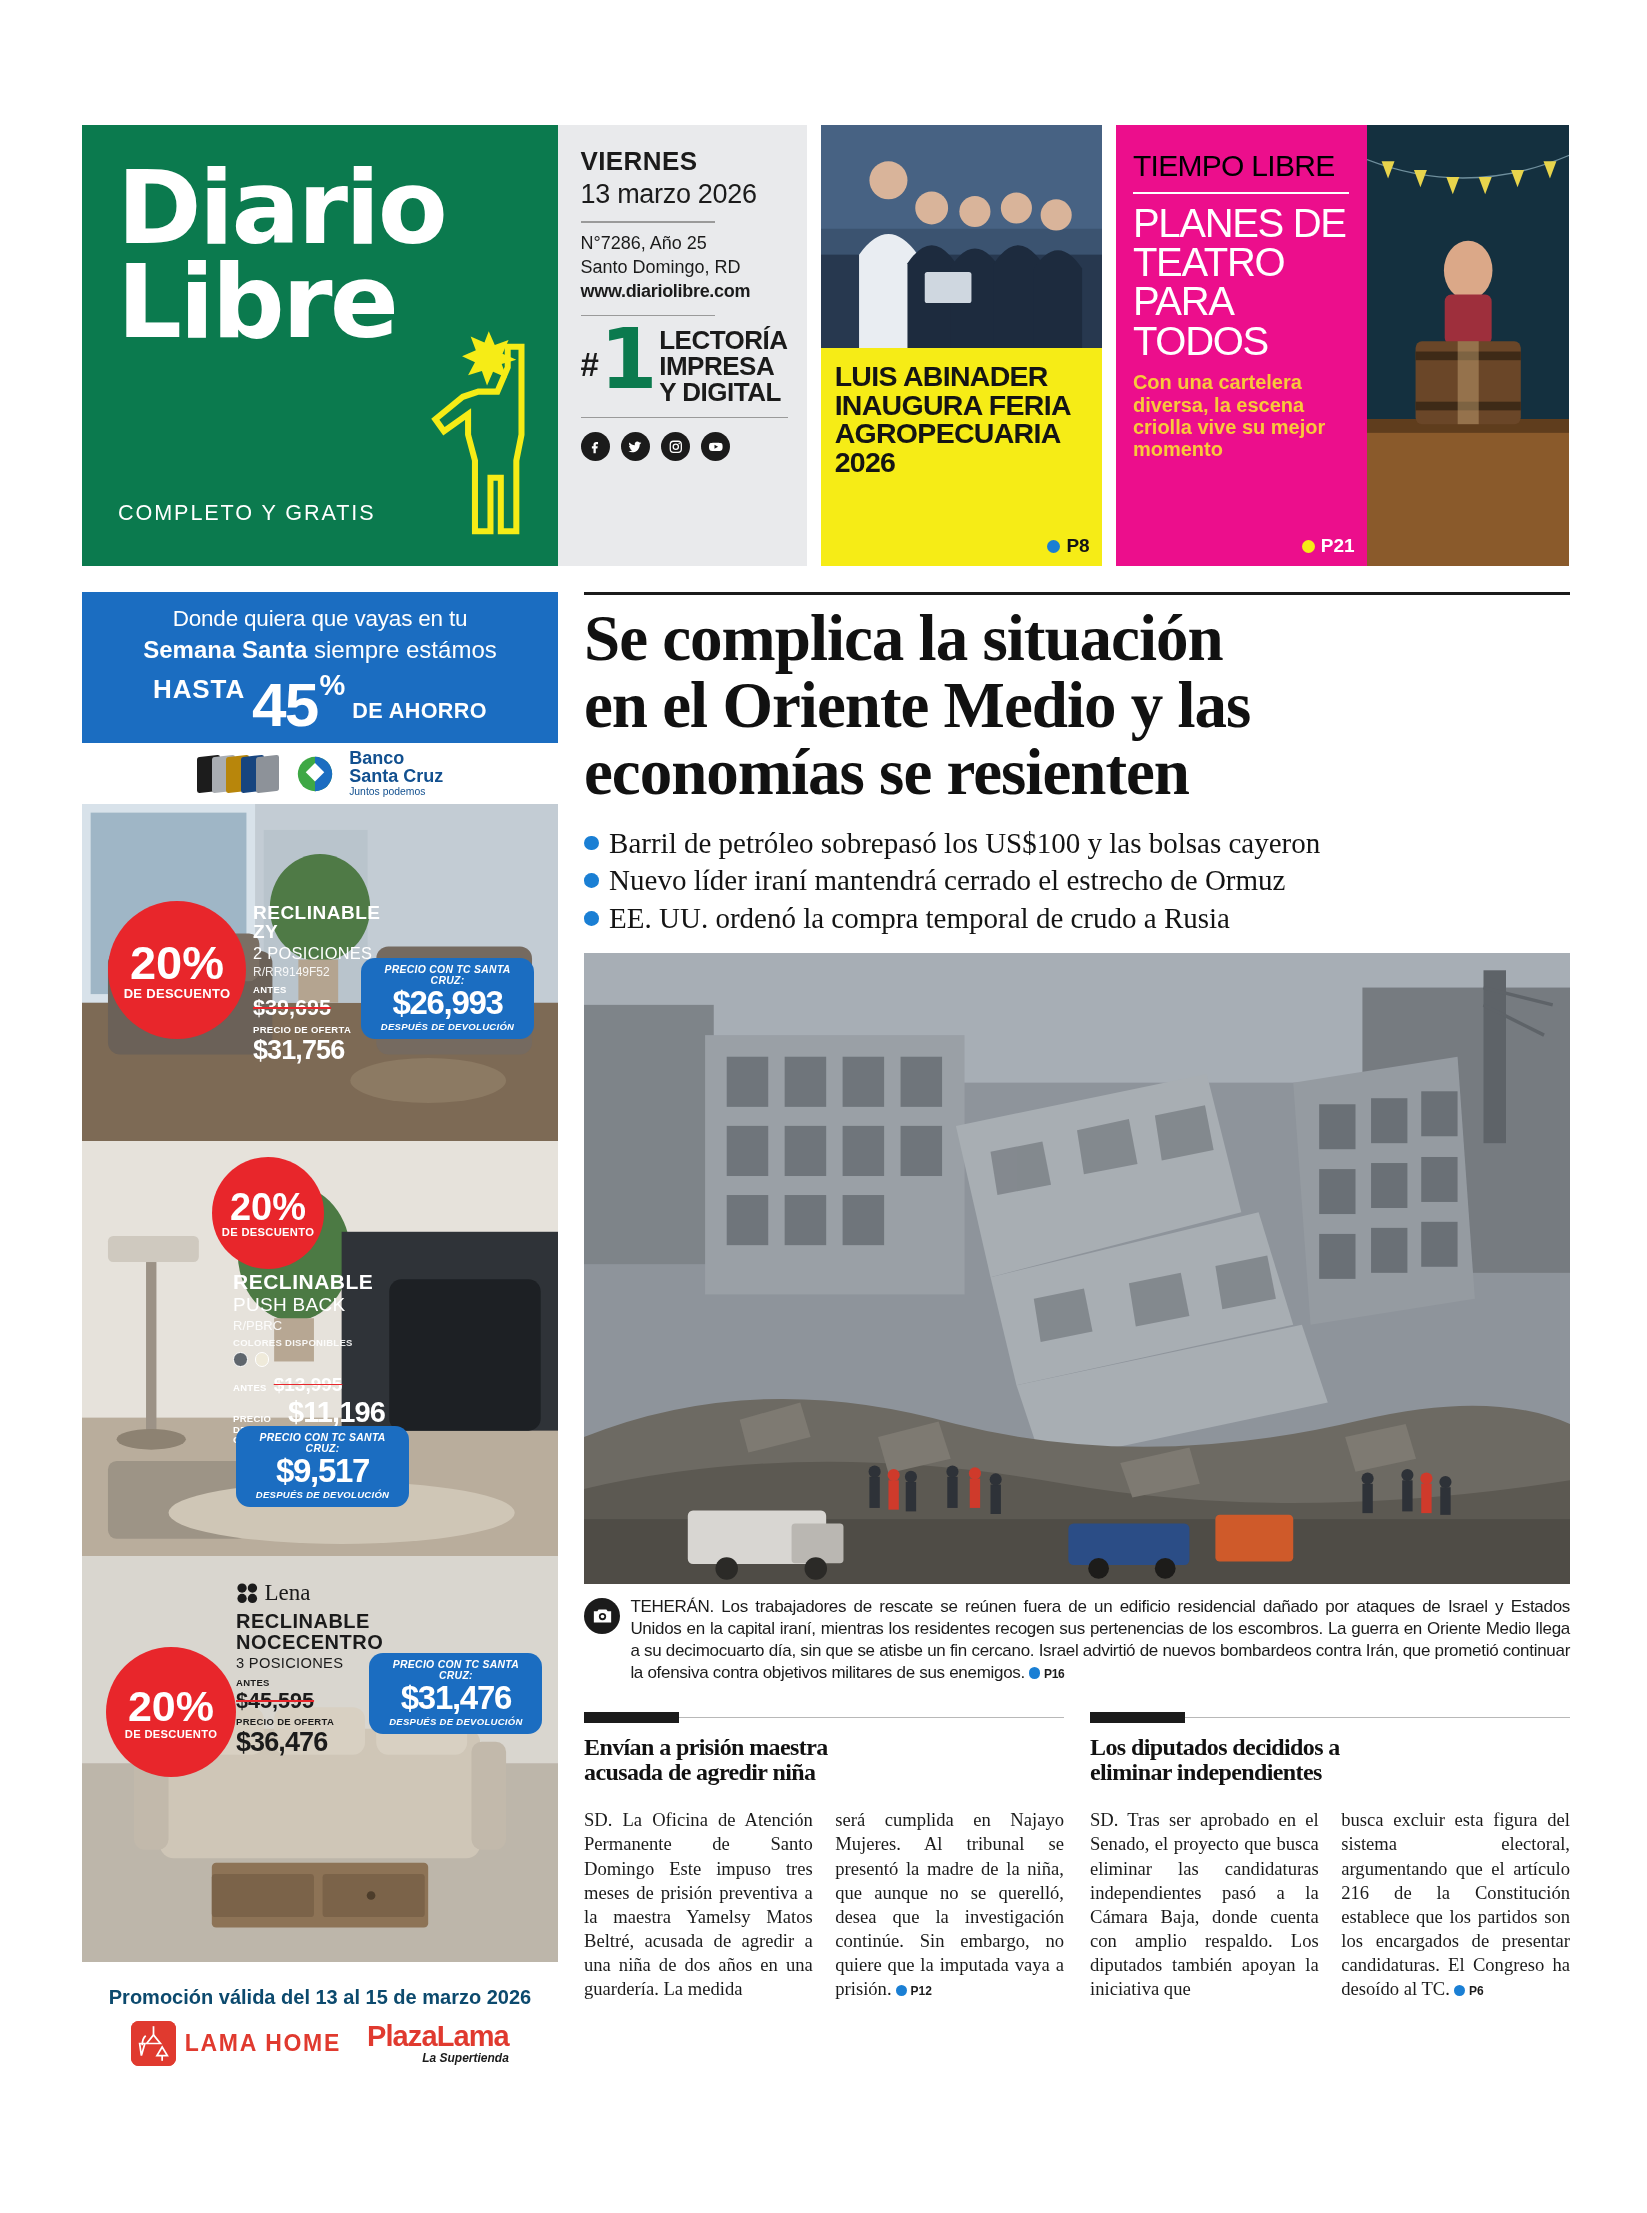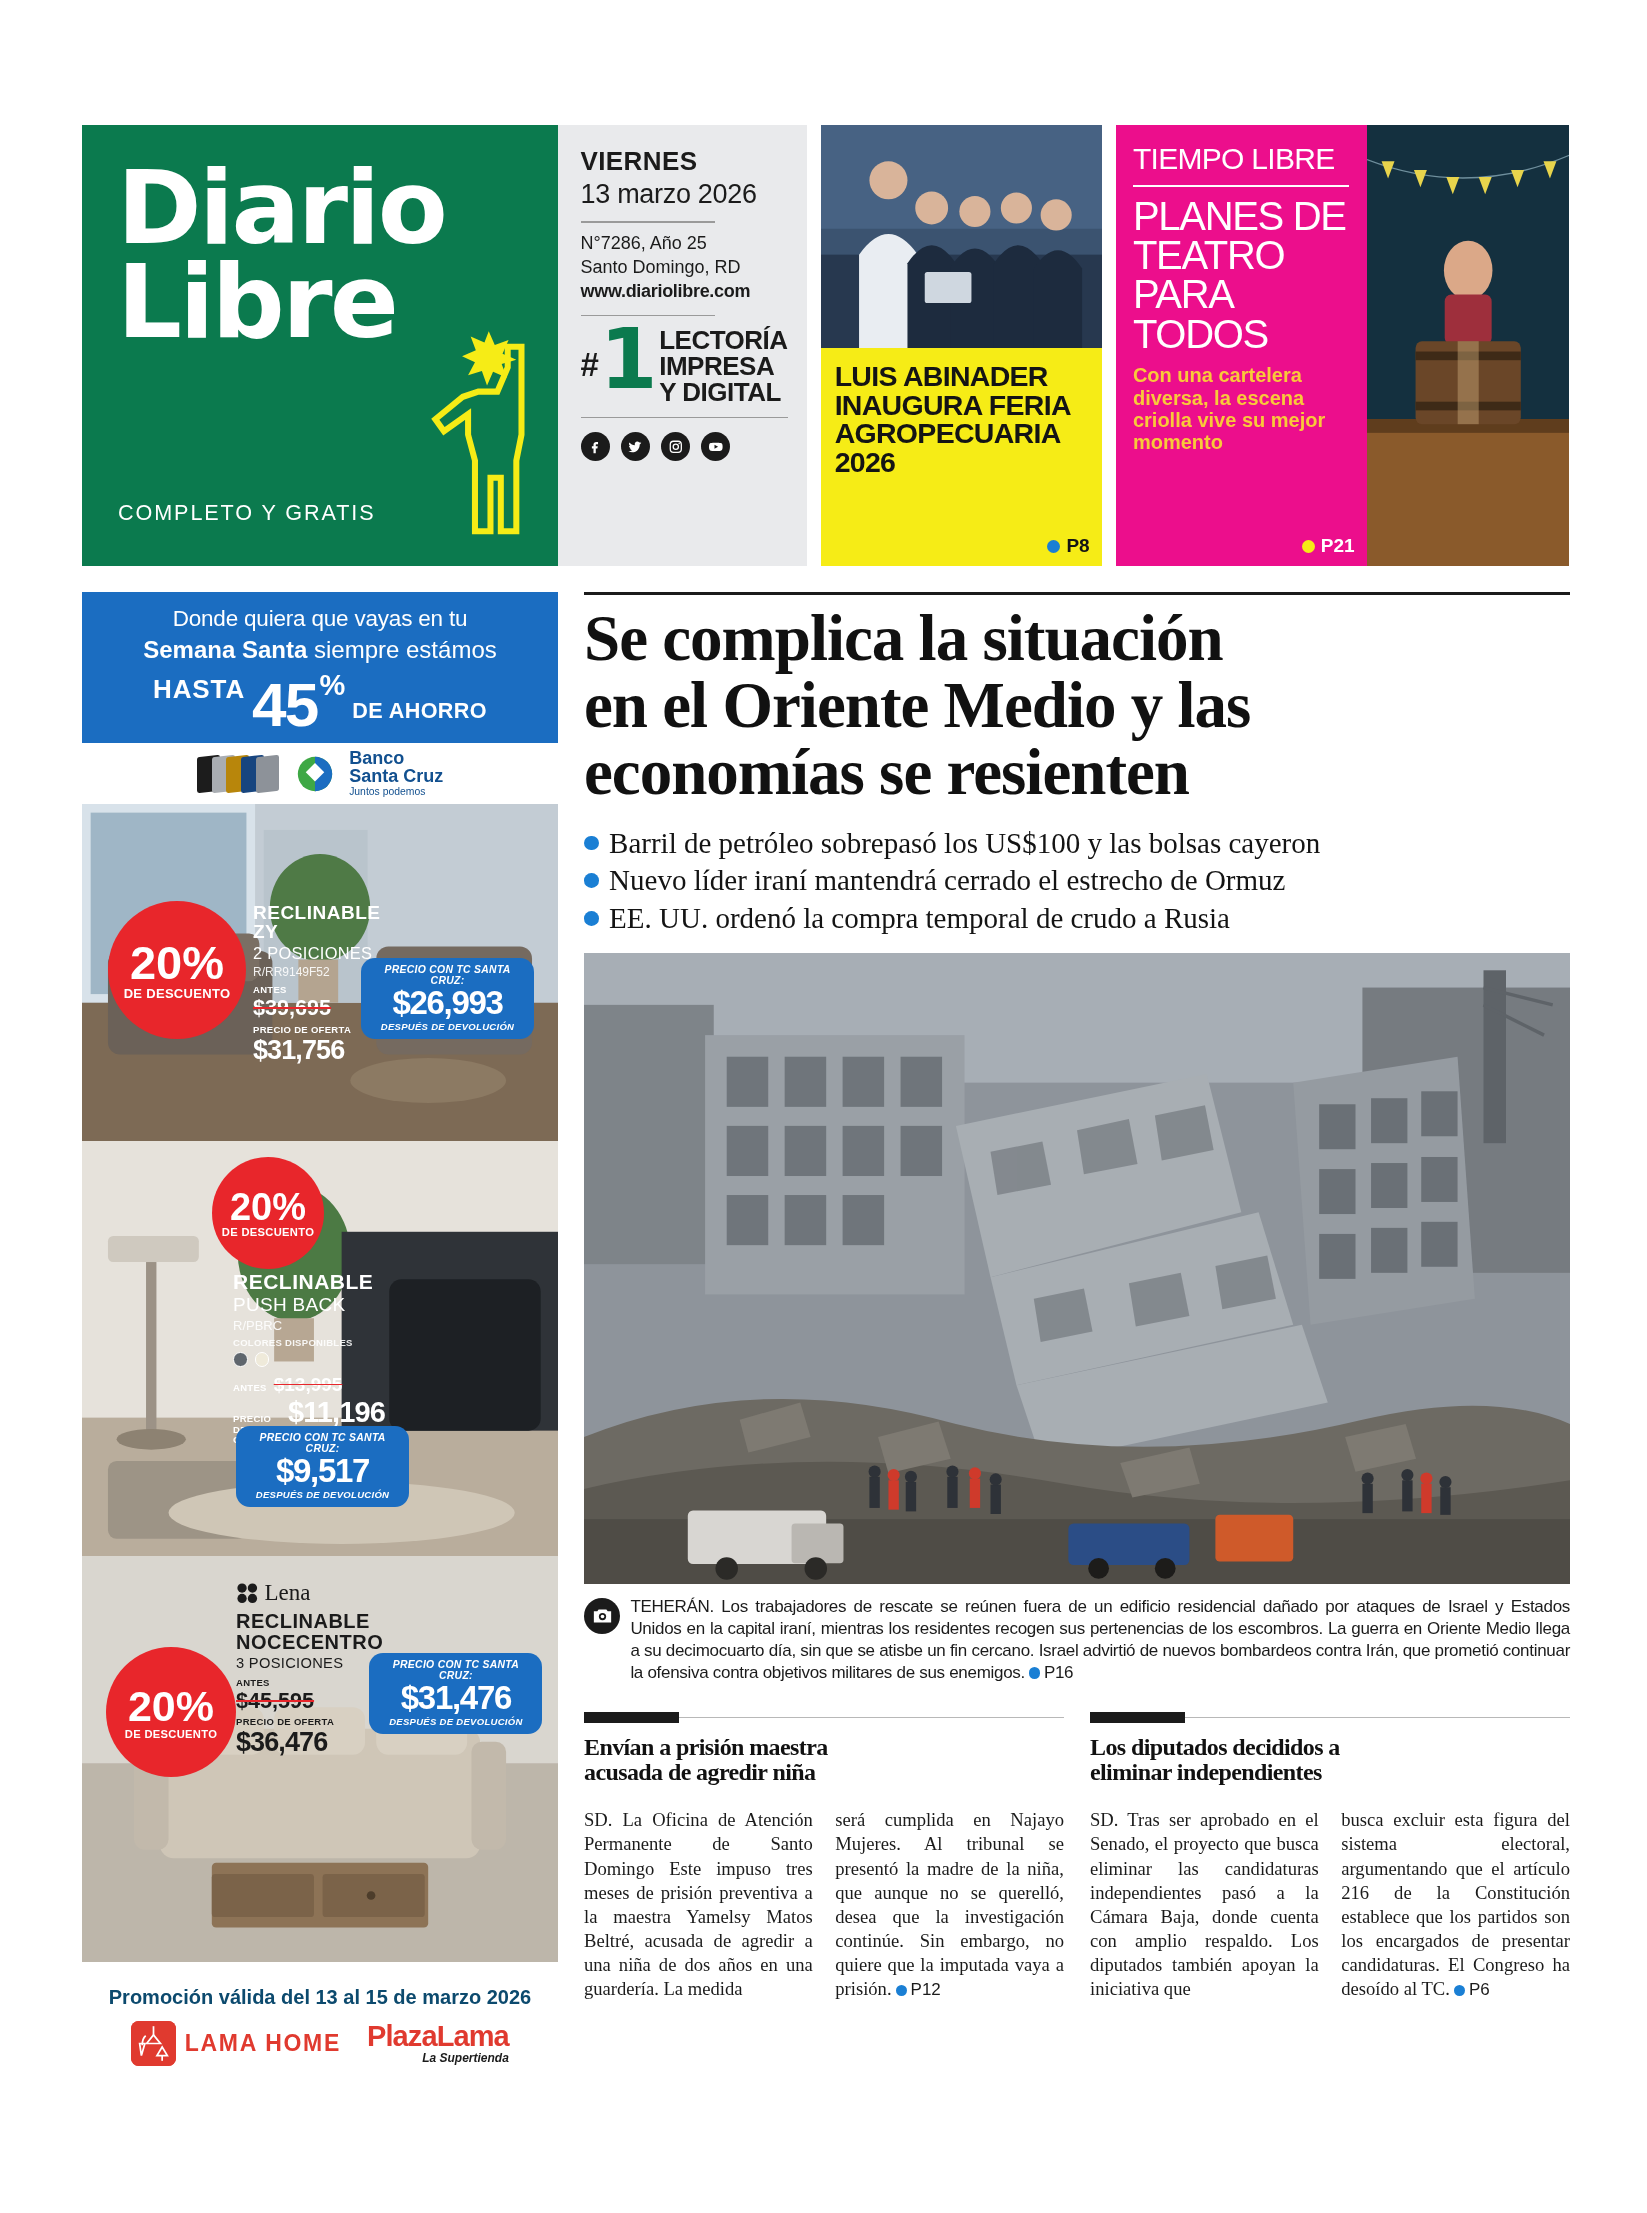--- a/index.html
+++ b/index.html
@@ -128,22 +128,22 @@
 
   
   .teaserB {
     flex: 1; margin-left: 14px; display: flex;
   }
   .pinkbox {
     flex: 0 0 251px; background: #ec0e8c; padding: 17.3px 17.3px 12px 17.3px;
     position: relative;
   }
   .tl-kicker {
-    color: #ffffff; font-size: 30px; font-weight: 400;
-    letter-spacing: -0.7px; font-family: "Liberation Sans", sans-serif;
+    color: #000000; font-size: 30px; font-weight: 400;
+    letter-spacing: -0.7px; font-family: "Liberation Sans", sans-serif; margin-top: 7px;
   }
   .tl-rule { height: 1.7px; background: #fff; margin: 8.6px 0 10.4px 0; }
   .tl-head {
     color: #ffffff; font-size: 40px; font-weight: 300; line-height: 0.98;
     letter-spacing: -1.3px;
   }
   .tl-head span { display: block; }
   .tl-sub {
     color: #f8c93a; font-size: 20px; line-height: 1.12; margin-top: 10.4px;
     font-weight: 600;
@@ -288,21 +288,21 @@
   .btext {
     margin-top: 22.5px; display: flex; gap: 22.5px;
   }
   .btext p {
     flex: 1;
     font-family: "Liberation Serif", serif;
     font-size: 18.6px; line-height: 1.30; text-align: justify;
     color: #1b1b1b;
     hyphens: manual;
   }
-  .pref { font-family:"Liberation Sans",sans-serif; font-weight:400; font-size:17px; white-space:nowrap;}
+  .pref { font-family:"Liberation Sans",sans-serif; font-weight:700; font-size:12px; white-space:nowrap;}
   .sdot { width: 11.2px; height:11.2px; border-radius:50%; background:#1a7fd4; display:inline-block; margin: 0 3.5px 0 4.3px; position:relative; top:0.9px;}
 </style>
 </head>
 <body>
 
 <div class="page">
 
   <div class="topstrip">
 
     <div class="masthead">

